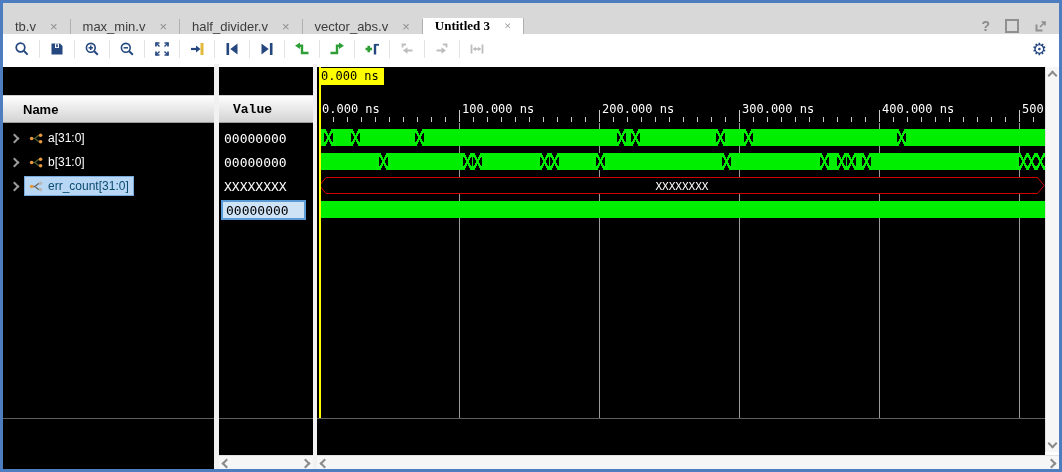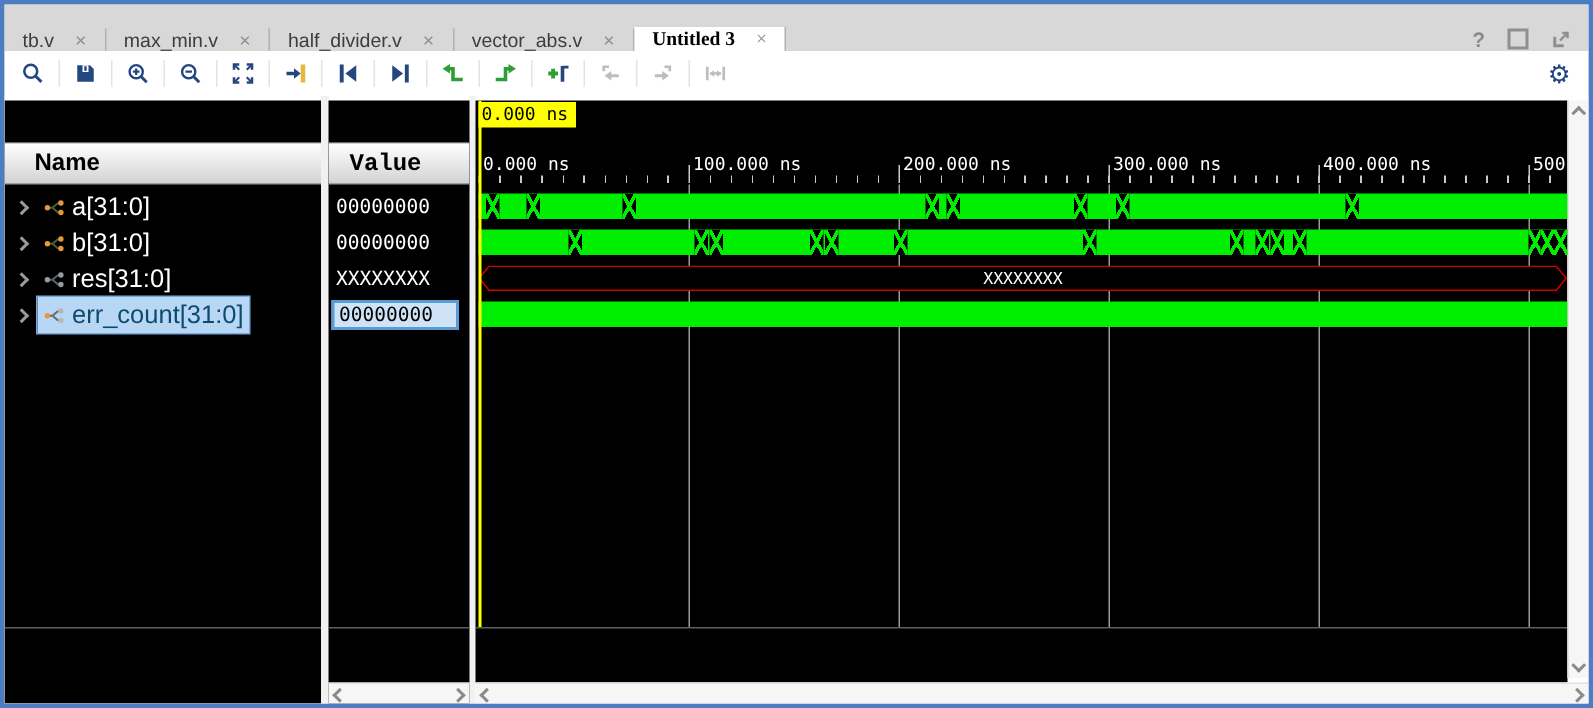--- a/index.html
+++ b/index.html
@@ -24,24 +24,24 @@
   .gear{margin-left:auto;margin-right:12px;color:#24477f;font-size:17px;line-height:1;}
   
   .main{position:absolute;left:0;top:61px;right:0;bottom:0;background:#fff;}
   .gap-col{position:absolute;top:0;bottom:0;background:#f1f1f1;}
   .gap1{left:211px;width:5px;} .gap2{left:310px;width:4px;}
   .name-col{position:absolute;left:0;top:3px;bottom:0;width:211px;background:#000;overflow:hidden;}
   .value-col{position:absolute;left:216px;top:3px;bottom:0;width:94px;background:#000;overflow:hidden;}
   .hdr{position:absolute;left:0;right:0;top:28px;height:28px;box-sizing:border-box;
     background:linear-gradient(#fefefe,#d3d3d3);border-top:1px solid #cfcfcf;
     border-bottom:1px solid #9d9d9d;display:flex;align-items:center;
-    font-size:16px;font-weight:bold;color:#000;}
+    font-size:13px;font-weight:bold;color:#000;}
   .hdr-name{padding-left:20px;} .hdr-value{padding-left:14px;font-family:Liberation Mono, monospace;}
   .rows{position:absolute;left:0;right:0;top:59px;}
-  .sig-row{height:24px;display:flex;align-items:center;color:#fff;font-size:17px;}
+  .sig-row{height:24px;display:flex;align-items:center;color:#fff;font-size:12px;}
   .tree-chev{width:5px;height:5px;border-right:2px solid #9a9a9a;border-bottom:2px solid #9a9a9a;
     transform:rotate(-45deg);margin:0 7px 0 8px;flex:none;}
   .row-main{display:flex;align-items:center;gap:5px;padding:2px 4px;}
   .row-main.sel{background:#b8d7f5;outline:1px solid #76a9dd;color:#0c4a6e;}
   .bus-icon{flex:none;}
   .divline{position:absolute;left:0;right:0;top:351px;height:1px;background:#5f5f5f;}
   .value-row{height:24px;display:flex;align-items:center;
     font-family:"DejaVu Sans Mono",monospace;font-size:13px;color:#fff;padding-left:5px;box-sizing:border-box;}
   .val-sel{background:#cfe3f7;border:2px solid #5b9bd5;color:#000;height:20px;box-sizing:border-box;
     display:flex;align-items:center;padding:0 3px;margin-left:-3px;width:calc(100% - 4px);}
@@ -255,32 +255,20 @@
               <path d="M3 6.5 H6 M6 6.5 L9.5 3.5 M6 6.5 L9.5 9.5 M9.5 3.5 H11 M9.5 9.5 H11" stroke="#4a5f2f" stroke-width="1.4" fill="none"></path>
               <circle cx="2.6" cy="6.5" r="1.8" fill="#e8973c"></circle>
                 <circle cx="11.6" cy="3.3" r="1.8" fill="#e8973c"></circle>
                 <circle cx="11.6" cy="9.7" r="1.8" fill="#e8973c"></circle>
             </svg>
             <span>b[31:0]</span>
           </span>
         </div>
         <div class="sig-row">
           <span class="tree-chev"></span>
-          <span class="row-main">
-            <svg class="bus-icon" width="14" height="13" viewBox="0 0 14 13">
-              <path d="M3 6.5 H6 M6 6.5 L9.5 3.5 M6 6.5 L9.5 9.5 M9.5 3.5 H11 M9.5 9.5 H11" stroke="#55616b" stroke-width="1.4" fill="none"></path>
-              <circle cx="2.6" cy="6.5" r="1.8" fill="#9a9a9a"></circle>
-                <circle cx="11.6" cy="3.3" r="1.8" fill="#9a9a9a"></circle>
-                <circle cx="11.6" cy="9.7" r="1.8" fill="#9a9a9a"></circle>
-            </svg>
-            <span>res[31:0]</span>
-          </span>
-        </div>
-        <div class="sig-row">
-          <span class="tree-chev"></span>
           <span class="row-main sel">
             <svg class="bus-icon" width="14" height="13" viewBox="0 0 14 13">
               <path d="M3 6.5 H6 M6 6.5 L9.5 3.5 M6 6.5 L9.5 9.5 M9.5 3.5 H11 M9.5 9.5 H11" stroke="#6b6b6b" stroke-width="1.4" fill="none"></path>
               <circle cx="2.6" cy="6.5" r="1.8" fill="#e8973c"></circle>
                 <circle cx="11.6" cy="3.3" r="1.8" fill="#b8b8b8"></circle>
                 <circle cx="11.6" cy="9.7" r="1.8" fill="#b8b8b8"></circle>
             </svg>
             <span>err_count[31:0]</span>
           </span>
         </div>

